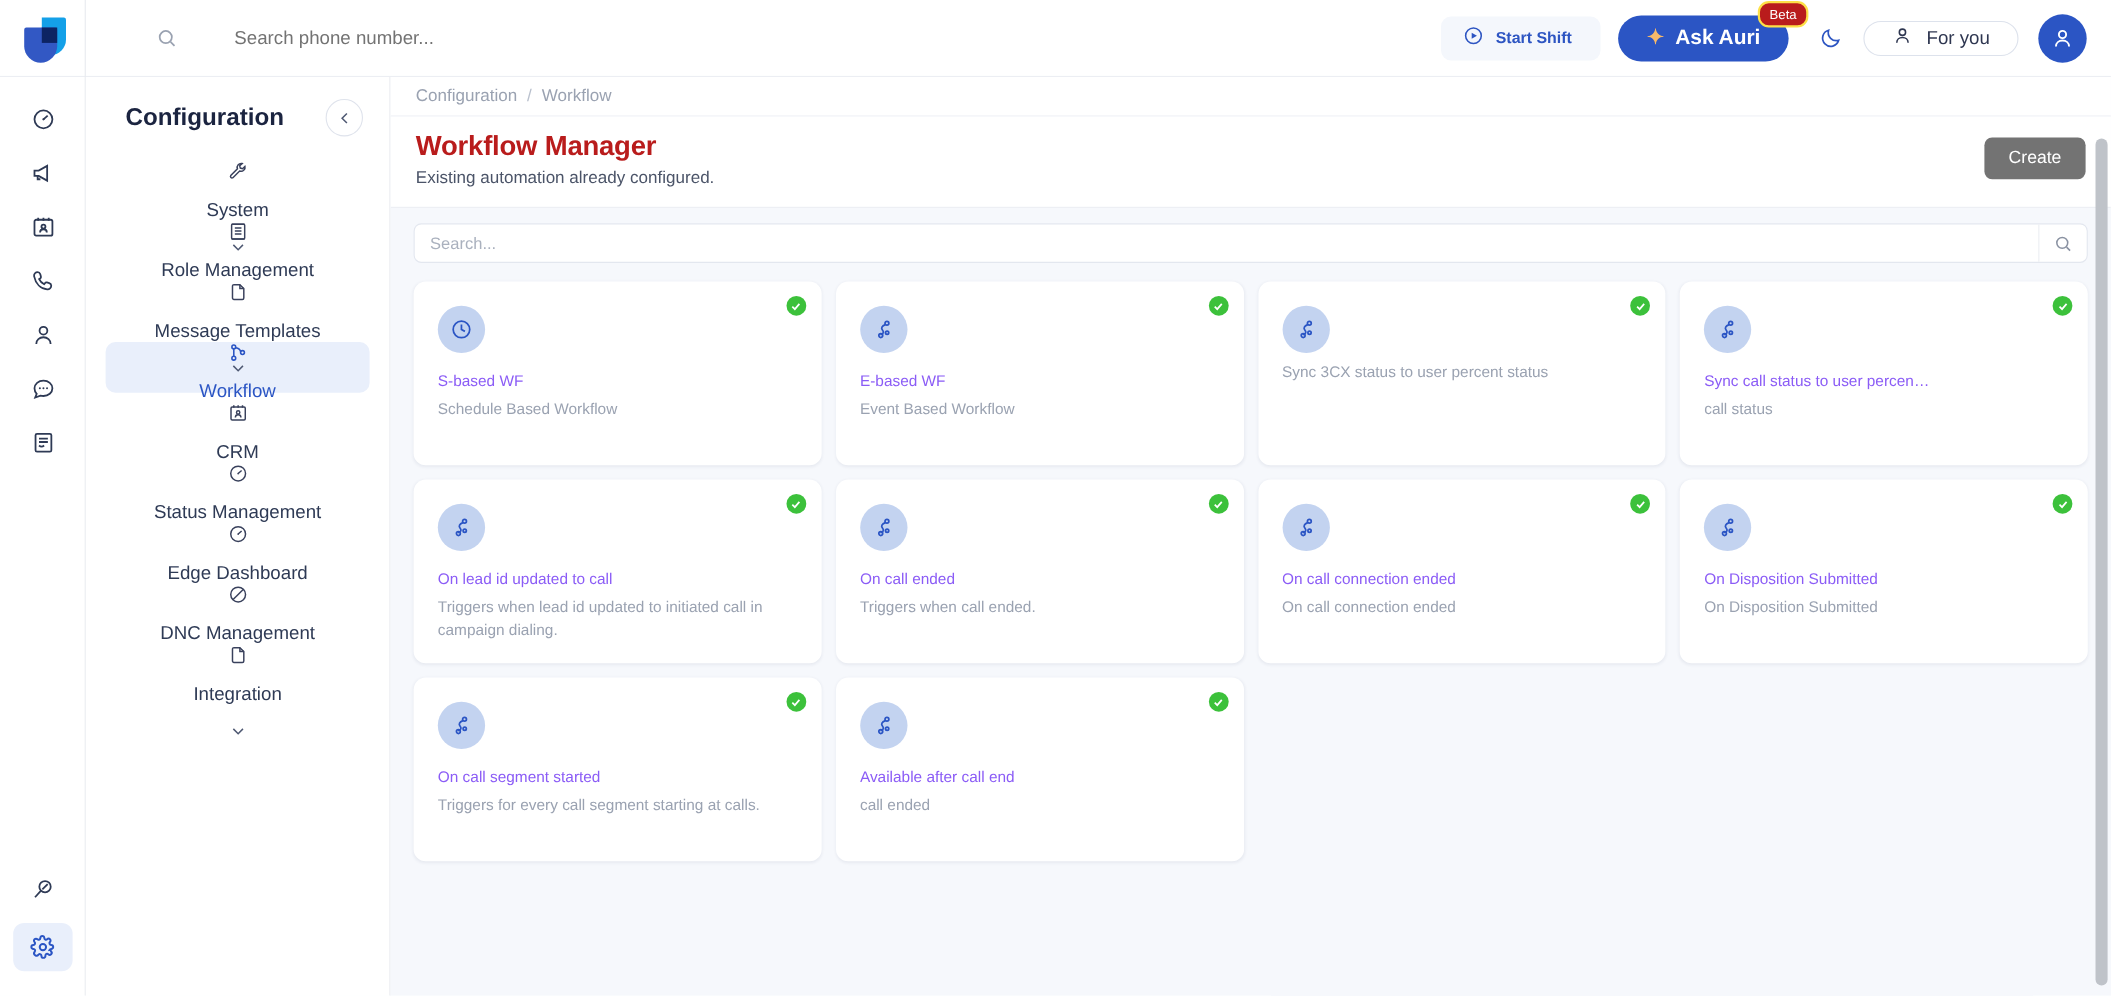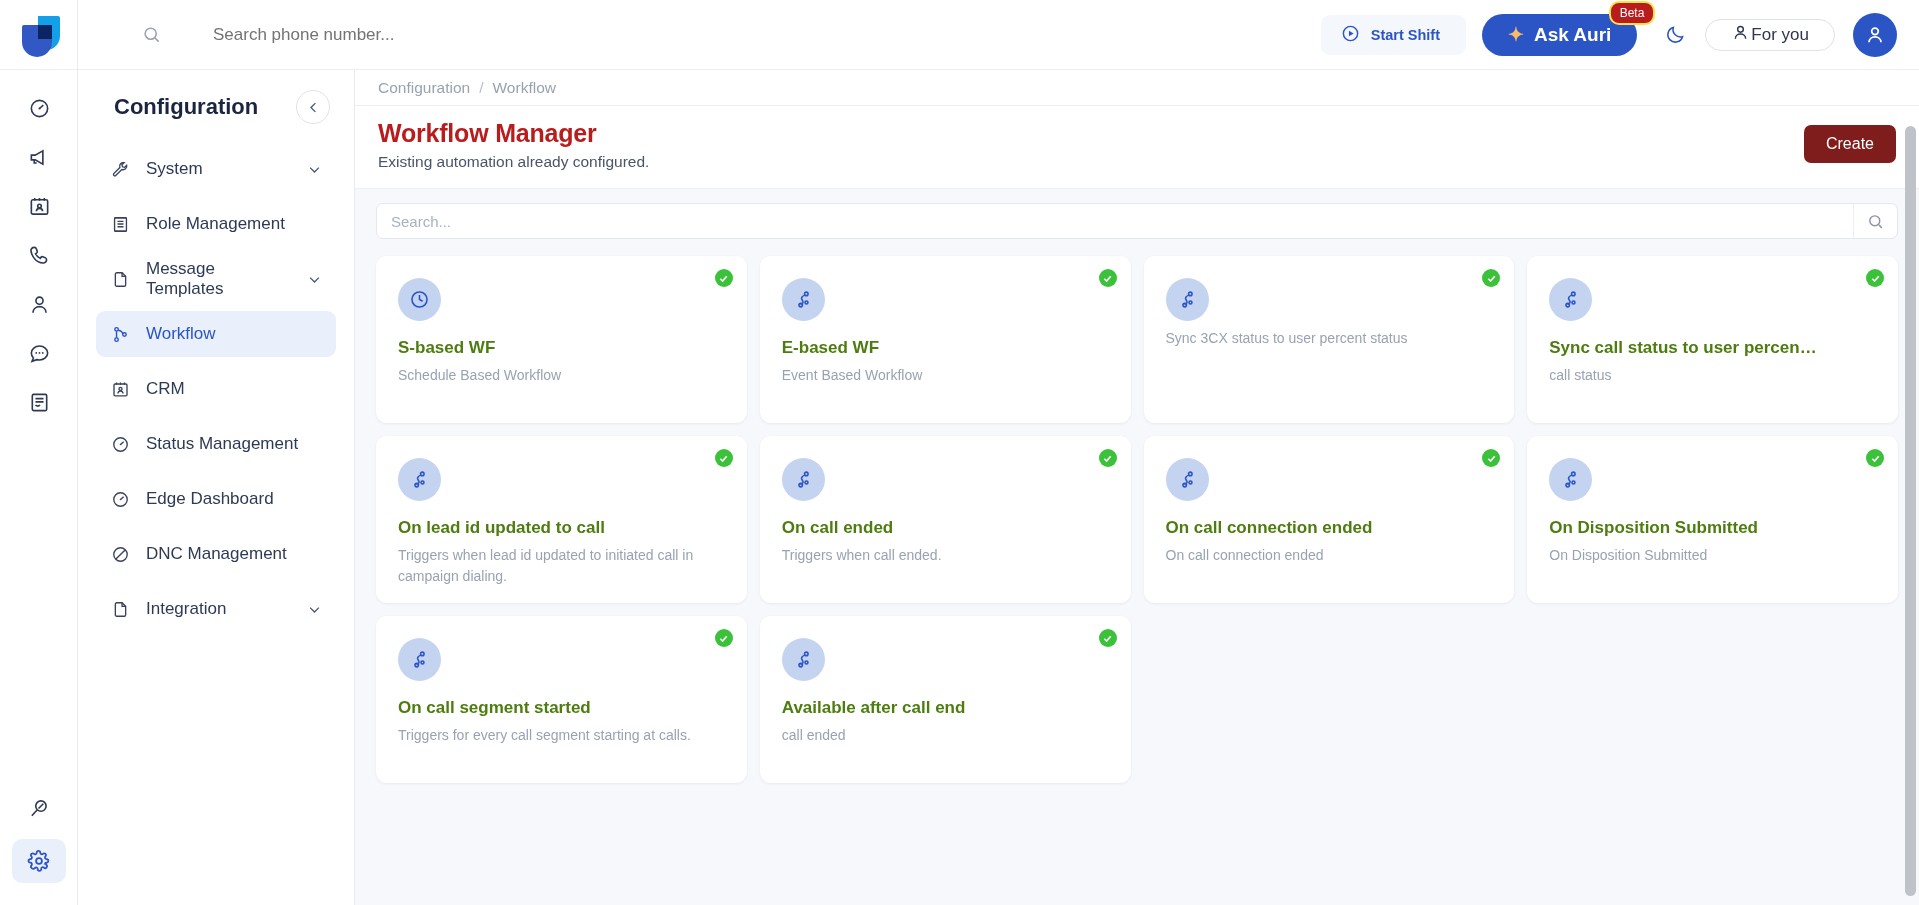--- a/index.html
+++ b/index.html
@@ -61,21 +61,21 @@
   .sparkle { color: #f7b96a; font-size: 19px; line-height: 1; }
   .beta-badge {
     position: absolute; top: -13px; right: -18px;
     background: #b91c1c; color: #fff;
     font-size: 12px; font-weight: normal;
     border-radius: 10px; padding: 3px 9px;
     border: 2px solid #fde047;
   }
   .moon-btn { width: 48px; display: flex; align-items: center; justify-content: center; color: #2d55c2; margin-left: 14px; }
   .for-you {
-    display: flex; align-items: center; gap: 1px;
+    display: flex; align-items: center; gap: 12px;
     border: 1px solid #dde2ec; border-radius: 21px;
     height: 32px; padding: 0 25px;
     color: #2e3650; font-size: 17px; margin-left: 6px;
   }
   .avatar-btn {
     width: 44px; height: 44px; border-radius: 50%;
     background: #2b55c4; display: flex; align-items: center; justify-content: center;
     margin-left: 18px; color: #ffffff;
   }
 
@@ -108,21 +108,21 @@
   .confside-title { font-size: 22px; font-weight: bold; color: #1b2440; }
   .collapse-btn {
     width: 34px; height: 34px; border-radius: 50%;
     border: 1px solid #dfe3ec; background: #fff;
     display: flex; align-items: center; justify-content: center; color: #4e5872;
   }
   .menu { margin-top: 22px; }
   .menu-item {
     display: flex; align-items: center; gap: 16px;
     height: 46px; padding: 0 14px 0 14px; border-radius: 9px;
-    color: #2e3a55; font-size: 17px; margin-bottom: 9px;
+    color: #2e3a55; font-size: 17px; margin-bottom: 9px; flex-direction: column;
   }
   .menu-item .mi-icon { width: 20px; display: flex; align-items: center; justify-content: center; color: #39415c; }
   .menu-item .mi-label { flex: 1; }
   .menu-item .mi-chev { color: #4e5872; display: flex; }
   .menu-item.active { background: #e9effb; color: #2b55c4; }
   .menu-item.active .mi-icon { color: #2b55c4; }
 
   
   .main {
     position: absolute; left: 355px; top: 70px; width: 1564px; height: 835px;
@@ -135,21 +135,21 @@
   }
   .crumb-sep { color: #b9c0cd; }
   .page-head {
     background: #ffffff; padding: 13px 23px 17px 23px;
     display: flex; align-items: flex-start; justify-content: space-between;
     border-bottom: 1px solid #eceef3;
   }
   .page-title { font-size: 25px; font-weight: bold; color: #b91c1c; letter-spacing: -0.2px; }
   .page-sub { font-size: 15.5px; color: #4b5468; margin-top: 5px; }
   .create-btn {
-    background: #7f1d1d; color: #ffffff; border: none; border-radius: 7px;
+    background: #737373; color: #ffffff; border: none; border-radius: 7px;
     font-size: 16px; padding: 10px 22px; margin-top: 6px; font-family: inherit;
   }
 
   .search-wrap { padding: 14px 21px 0 21px; }
   .search-box {
     background: #ffffff; border: 1px solid #e3e7ef; border-radius: 7px;
     height: 36px; display: flex; align-items: center;
   }
   .search-box input {
     flex: 1; border: none; outline: none; background: transparent;
@@ -170,21 +170,21 @@
     background: #ffffff; border-radius: 11px; height: 167px;
     position: relative; padding: 22px 22px 0 22px;
     box-shadow: 0 1px 3px rgba(30,42,80,0.07);
   }
   .card-icon {
     width: 43px; height: 43px; border-radius: 50%;
     background: #c3d3f0; display: flex; align-items: center; justify-content: center;
     color: #2b55c4;
   }
   .card-title {
-    margin-top: 17px; font-size: 17px; font-weight: bold; color: #4d7c0f;
+    margin-top: 17px; font-size: 14px; font-weight: normal; color: #8b5cf6;
     white-space: nowrap; overflow: hidden; text-overflow: ellipsis;
   }
   .card-desc {
     margin-top: 7px; font-size: 14px; color: #9aa2b1; line-height: 1.5;
   }
   .card-check {
     position: absolute; top: 13px; right: 14px;
     width: 18px; height: 18px; border-radius: 50%;
     background: #3cc13b; display: flex; align-items: center; justify-content: center;
     color: #ffffff;

